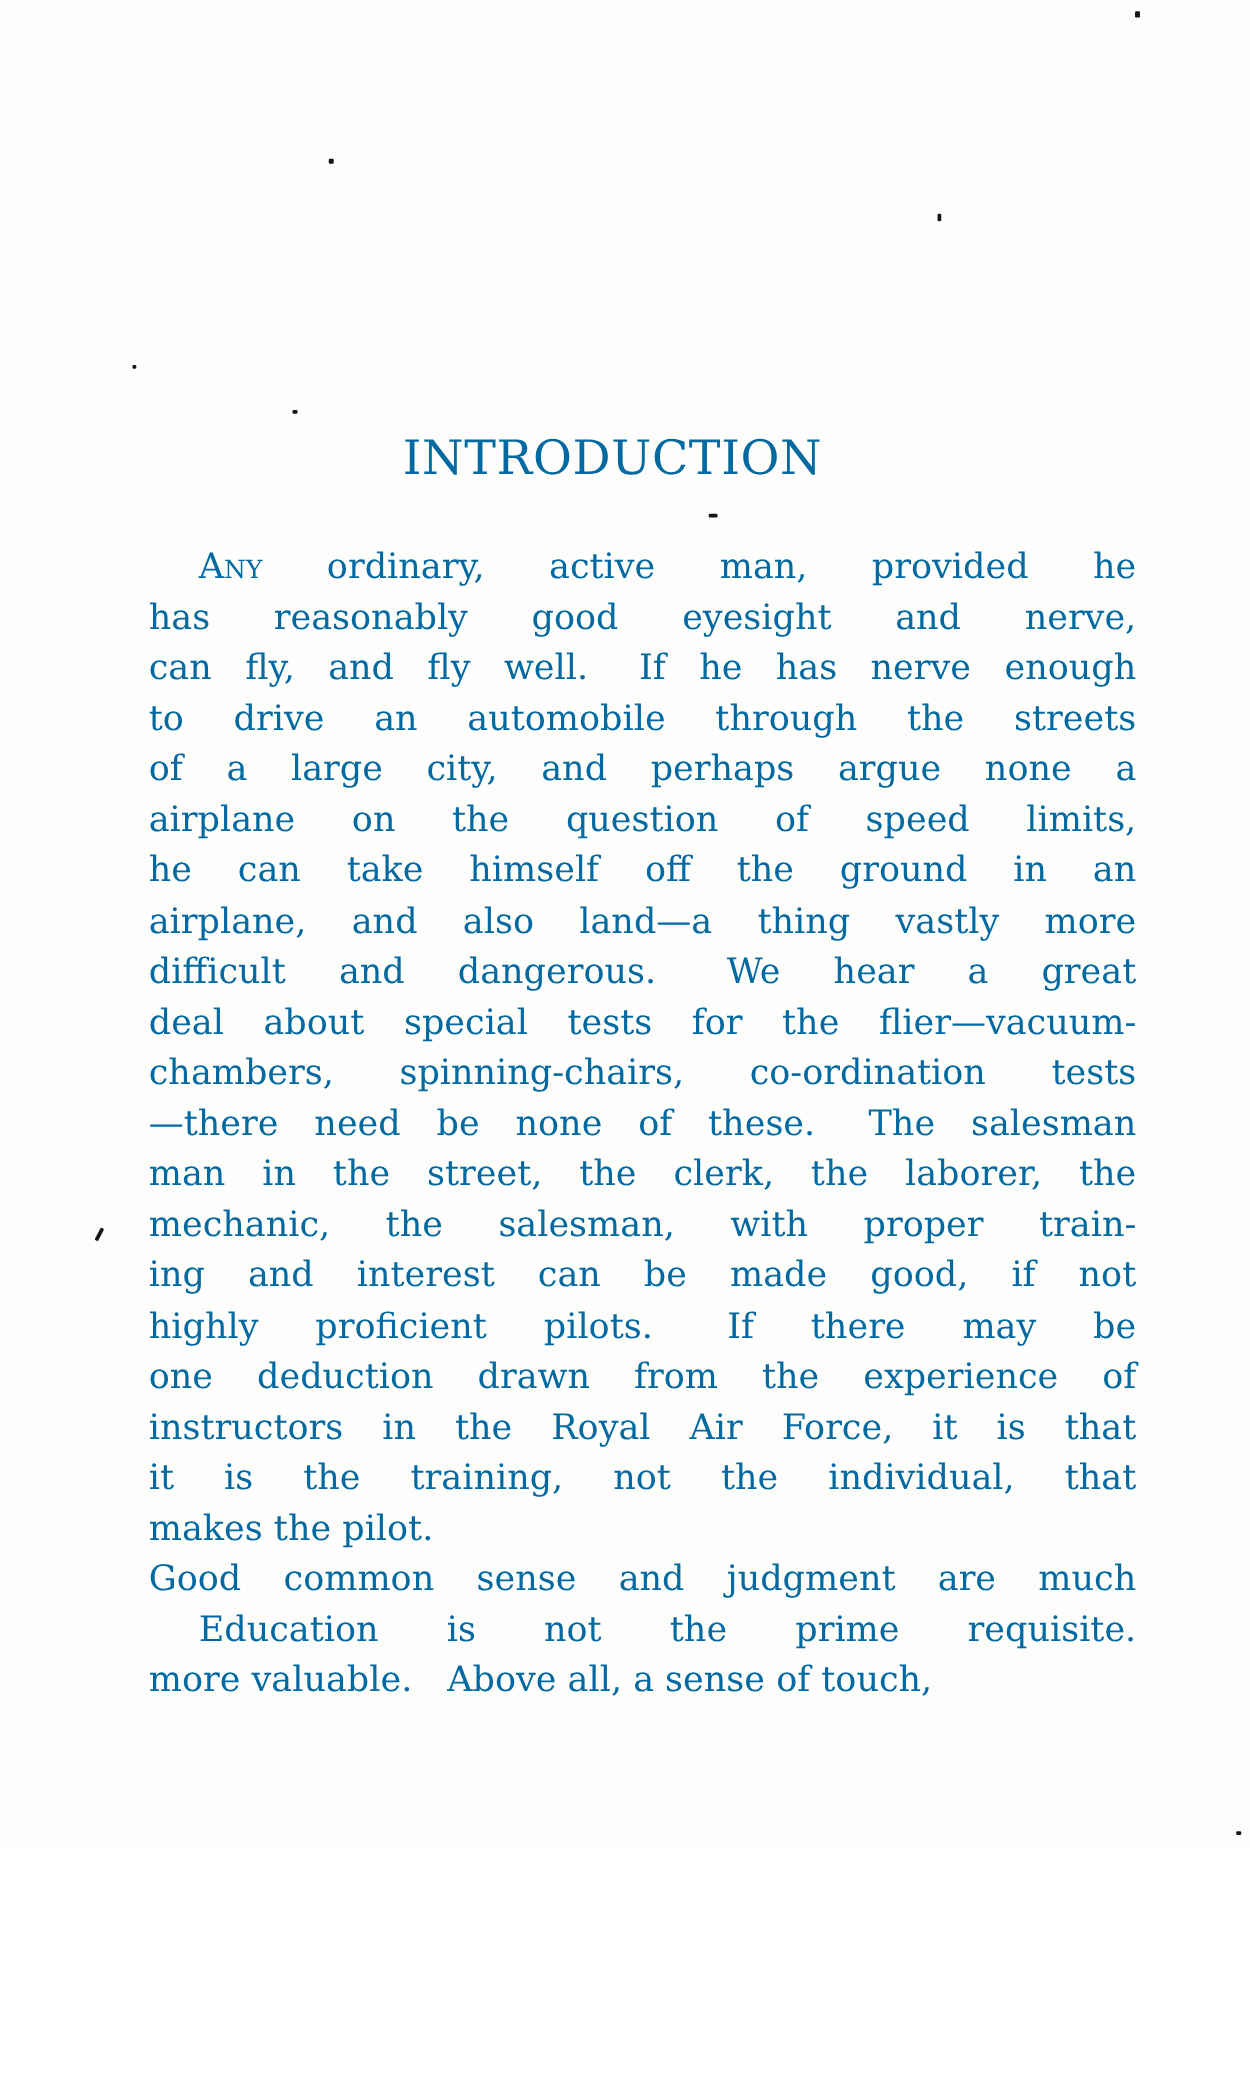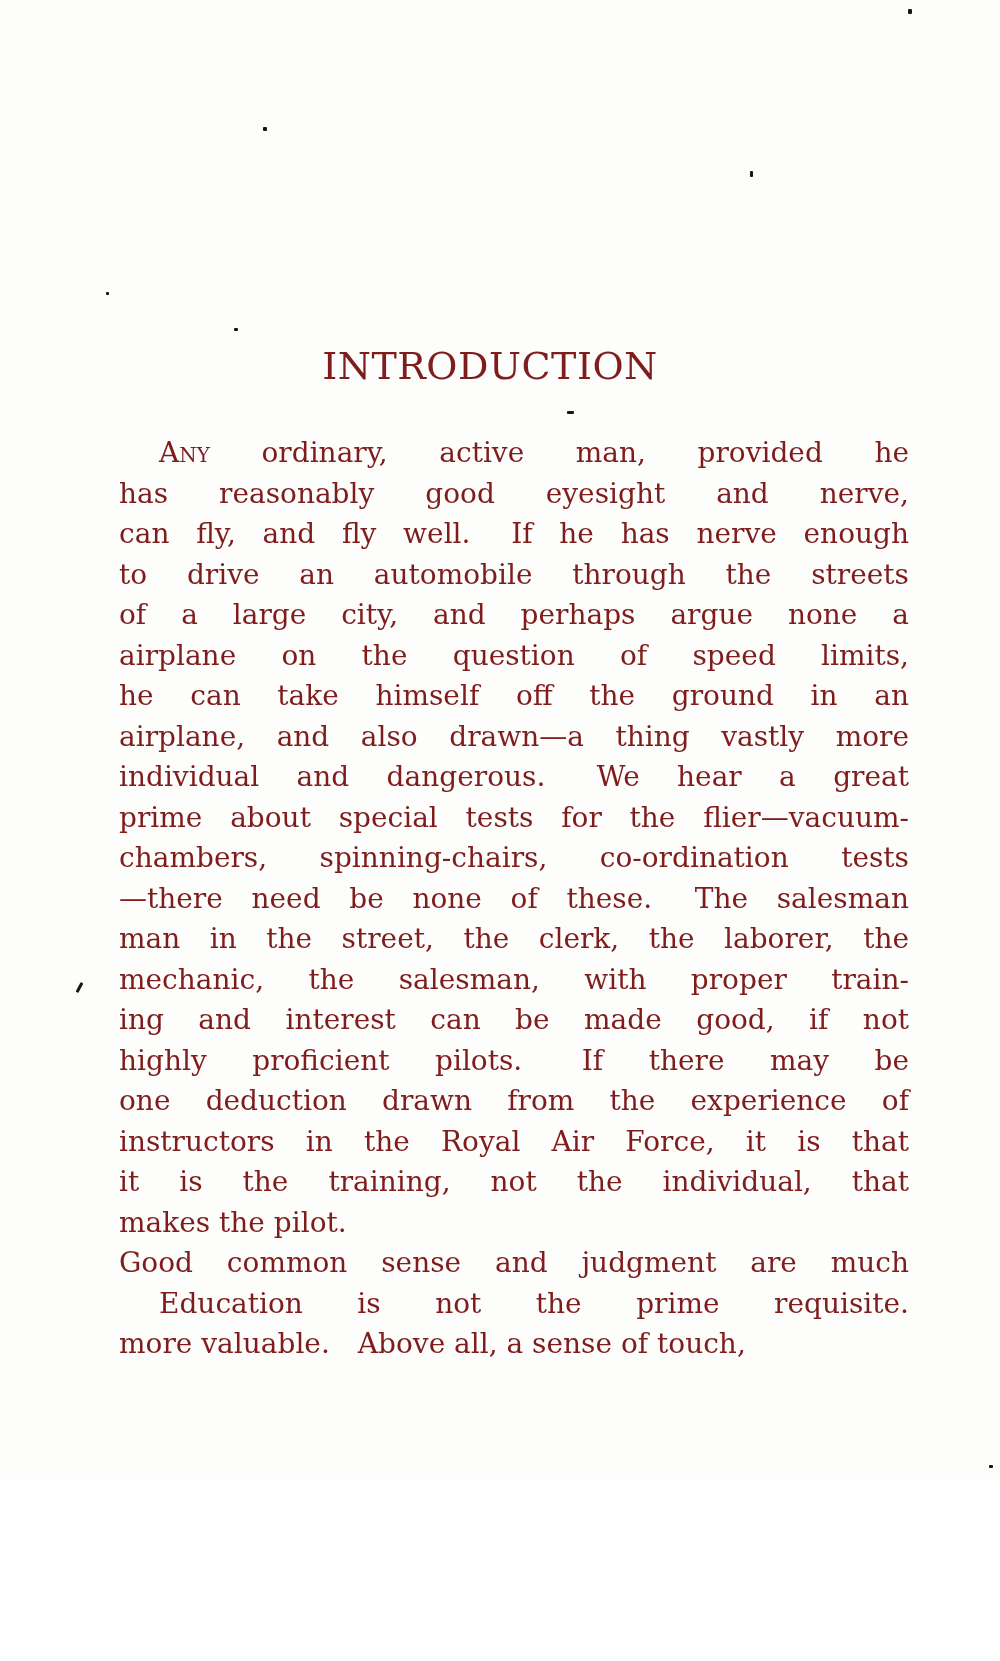--- a/index.html
+++ b/index.html
@@ -7,21 +7,21 @@
     padding: 0;
     background: #ffffff;
   }
   .page {
     position: relative;
     width: 1000px;
     height: 1480px;
     background: #fdfdfc;
     overflow: hidden;
     font-family: "DejaVu Serif", serif;
-    color: #7f1d1d;
+    color: #0369a1;
   }
   .chapter-title {
     position: absolute;
     left: 115px;
     top: 344px;
     width: 750px;
     text-align: center;
     font-size: 38px;
     line-height: 44px;
     letter-spacing: 0.5px;
@@ -62,23 +62,23 @@
 <div class="page" id="page">
   <div class="chapter-title">INTRODUCTION</div>
   <div class="textblock" id="textblock">
       <div class="line indent"><span class="sc">Any</span> ordinary, active man, provided he</div>
       <div class="line">has reasonably good eyesight and nerve,</div>
       <div class="line">can fly, and fly well.  If he has nerve enough</div>
       <div class="line">to drive an automobile through the streets</div>
       <div class="line">of a large city, and perhaps argue none a</div>
       <div class="line">airplane on the question of speed limits,</div>
       <div class="line">he can take himself off the ground in an</div>
-      <div class="line">airplane, and also drawn—a thing vastly more</div>
-      <div class="line">individual and dangerous.  We hear a great</div>
-      <div class="line">prime about special tests for the flier—vacuum-</div>
+      <div class="line">airplane, and also land—a thing vastly more</div>
+      <div class="line">difficult and dangerous.  We hear a great</div>
+      <div class="line">deal about special tests for the flier—vacuum-</div>
       <div class="line">chambers, spinning-chairs, co-ordination tests</div>
       <div class="line">—there need be none of these.  The salesman</div>
       <div class="line">man in the street, the clerk, the laborer, the</div>
       <div class="line">mechanic, the salesman, with proper train-</div>
       <div class="line">ing and interest can be made good, if not</div>
       <div class="line">highly proficient pilots.  If there may be</div>
       <div class="line">one deduction drawn from the experience of</div>
       <div class="line">instructors in the Royal Air Force, it is that</div>
       <div class="line">it is the training, not the individual, that</div>
       <div class="line nojust">makes the pilot.</div>

